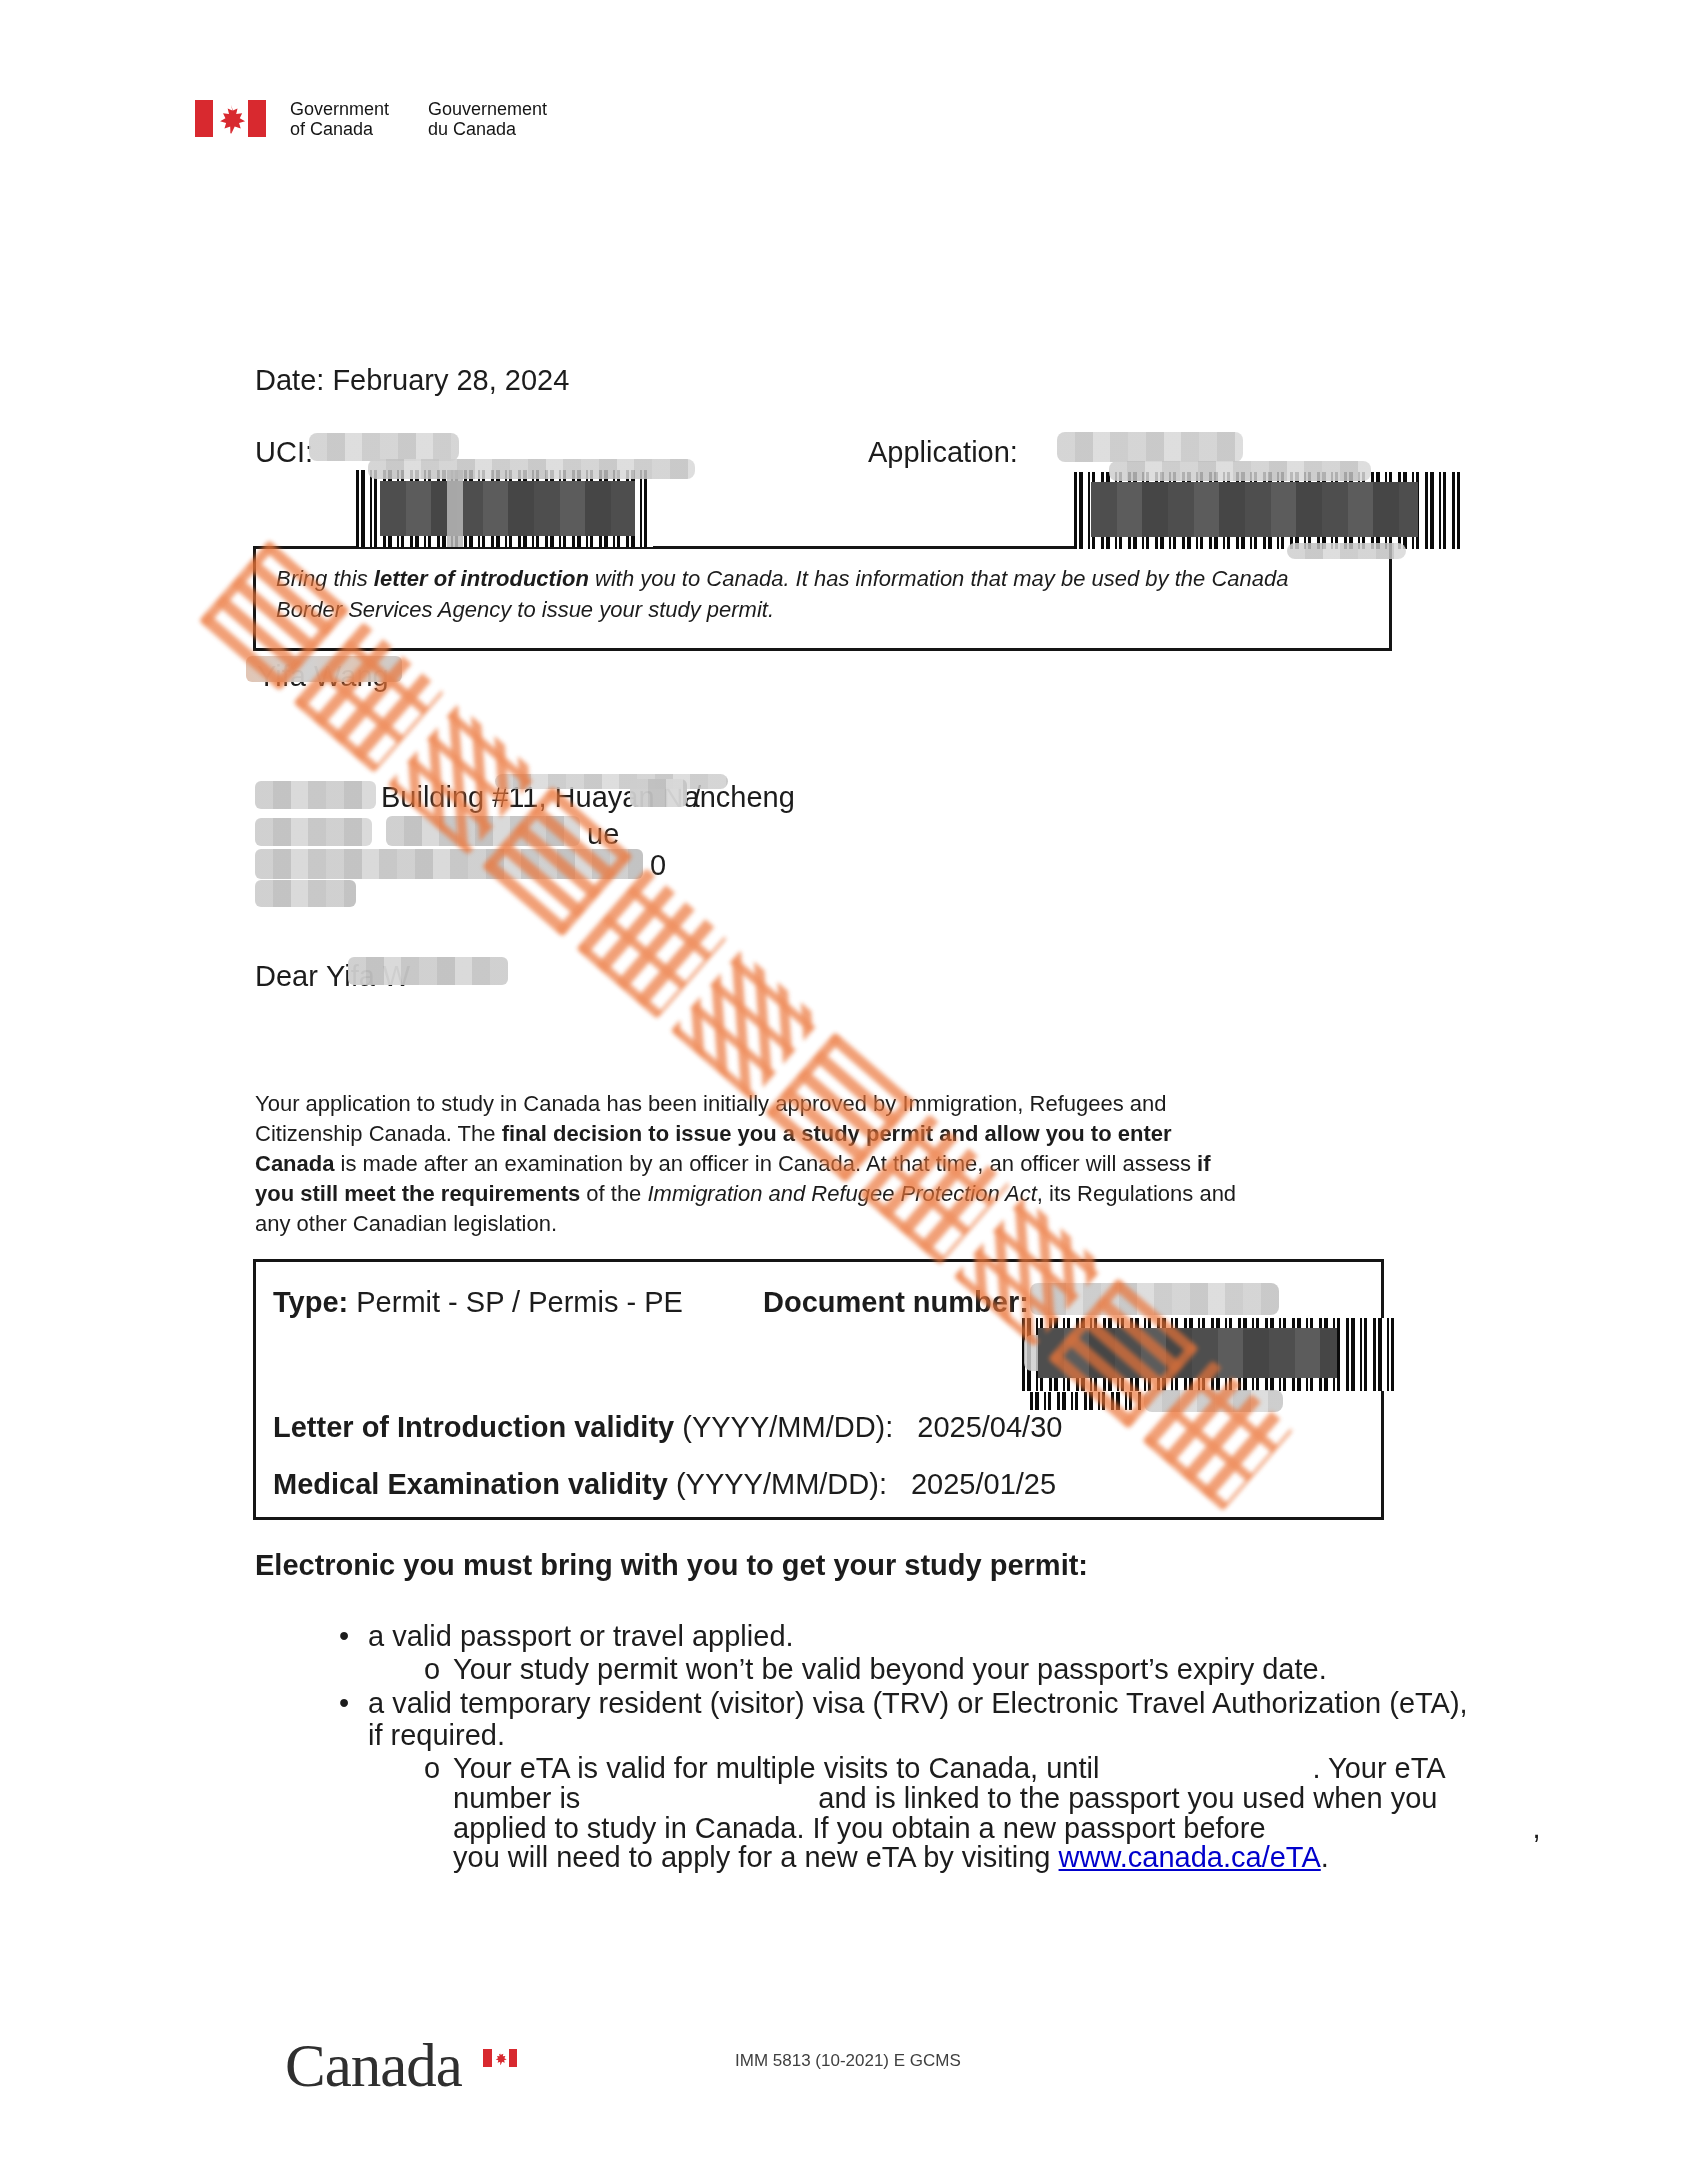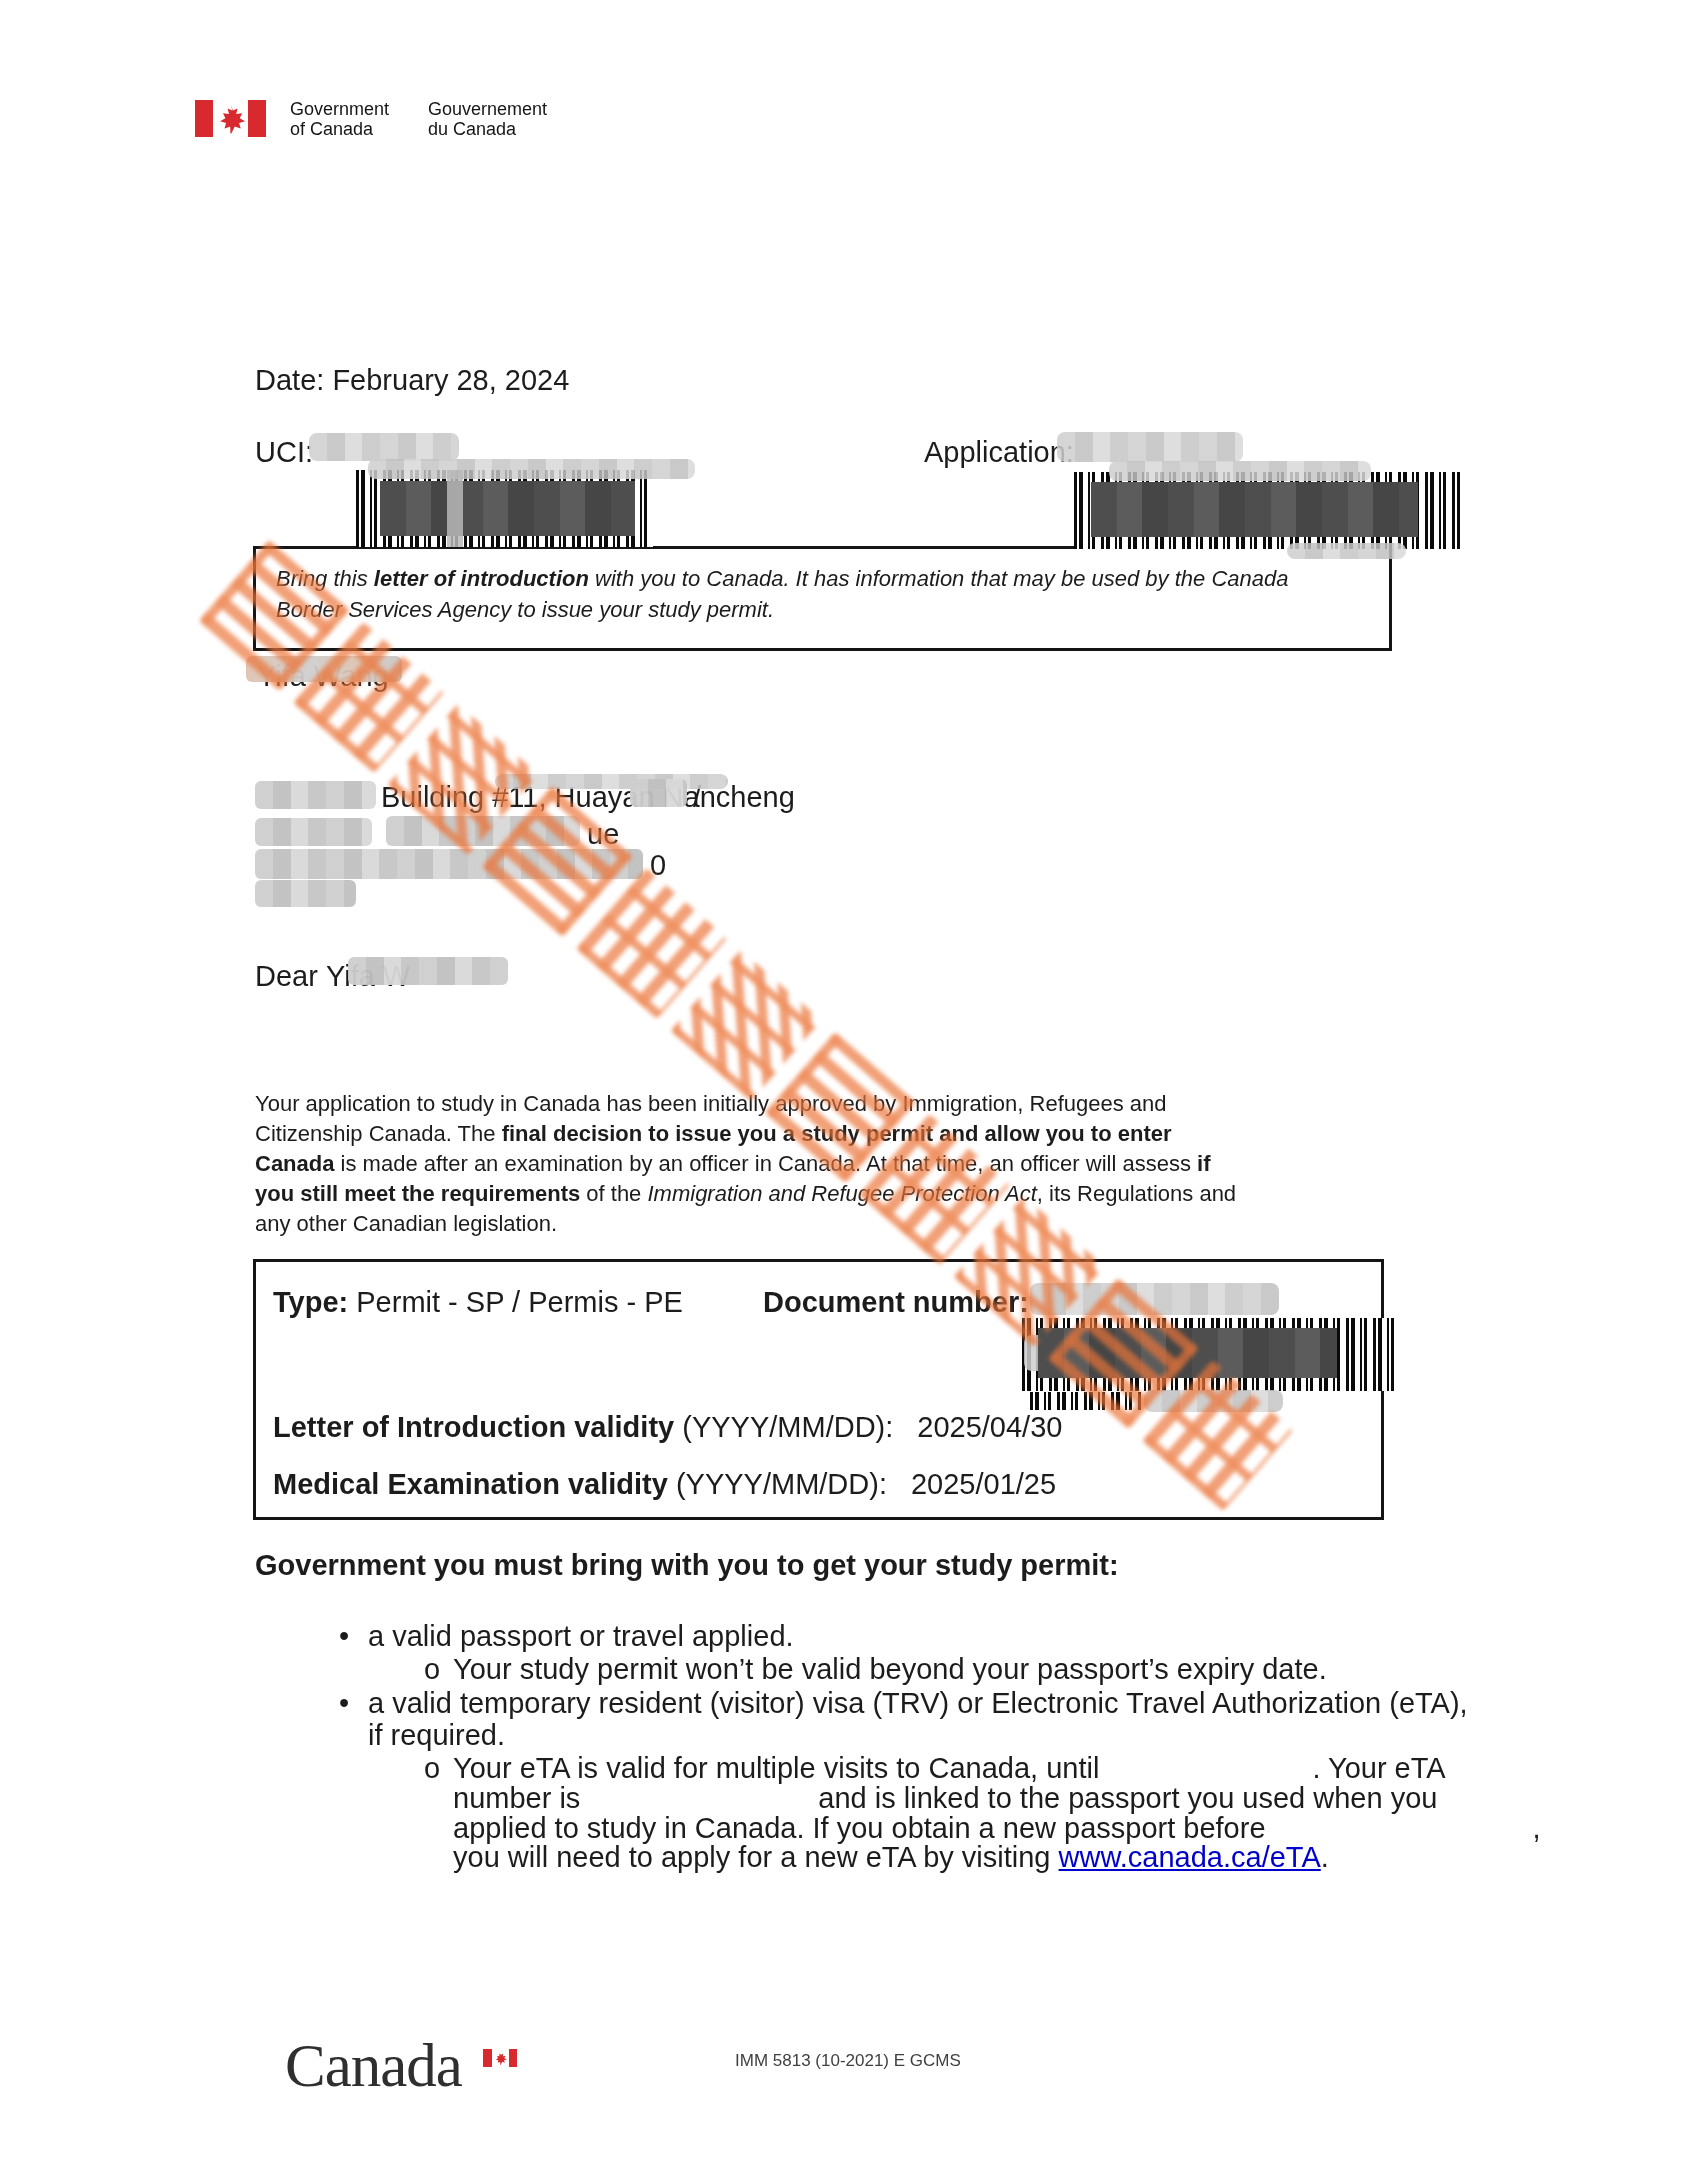--- a/index.html
+++ b/index.html
@@ -71,21 +71,21 @@
   <div class="govtext" style="left:290px;top:99px;white-space:pre-line;">Government
 of Canada</div>
   <div class="govtext" style="left:428px;top:99px;white-space:pre-line;">Gouvernement
 du Canada</div>
 
   <div class="t" style="left:255px;top:365px;"><span>Date:</span>&nbsp;<span>February 28, 2024</span></div>
 
   <div class="t" style="left:255px;top:437px;">UCI:</div>
   <div class="blob light" style="left:309px;top:433px;width:150px;height:28px;"></div>
 
-  <div class="t" style="left:924px;top:437px;">Application:</div>
+  <div class="t" style="left:868px;top:437px;">Application:</div>
   <div class="blob light" style="left:1057px;top:432px;width:186px;height:30px;"></div>
 
   <div class="barcode" style="left:356px;top:470px;width:297px;height:77px;"></div>
   <div class="bar-redact" style="left:380px;top:481px;width:255px;height:55px;"></div>
   <div class="blob light" style="left:368px;top:459px;width:327px;height:20px;"></div>
   <div class="bar-strip" style="left:447px;top:470px;width:16px;height:77px;"></div>
 
   <div class="barcode" style="left:1074px;top:472px;width:386px;height:77px;"></div>
   <div class="bar-redact" style="left:1091px;top:482px;width:327px;height:55px;"></div>
   <div class="blob light" style="left:1109px;top:461px;width:262px;height:20px;"></div>
@@ -127,21 +127,21 @@
   <div class="barcode" style="left:1022px;top:1318px;width:376px;height:73px;"></div>
   <div class="bar-redact" style="left:1038px;top:1328px;width:299px;height:50px;"></div>
   <div class="blob light" style="left:1024px;top:1335px;width:38px;height:36px;"></div>
   <div class="barcode" style="left:1030px;top:1392px;width:111px;height:18px;"></div>
   <div class="blob light" style="left:1144px;top:1390px;width:139px;height:22px;"></div>
 
   <div class="t" style="left:273px;top:1412px;"><span class="b">Letter of Introduction validity</span>&nbsp;<span>(YYYY/MM/DD):</span><span style="margin-left:24px;">2025/04/30</span></div>
 
   <div class="t" style="left:273px;top:1469px;"><span class="b">Medical Examination validity</span>&nbsp;<span>(YYYY/MM/DD):</span><span style="margin-left:24px;">2025/01/25</span></div>
 
-  <div class="t b" style="left:255px;top:1550px;">Government you must bring with you to get your study permit:</div>
+  <div class="t b" style="left:255px;top:1550px;">Electronic you must bring with you to get your study permit:</div>
 
   <div class="t" style="left:339px;top:1621px;">•</div>
   <div class="t" style="left:368px;top:1621px;">a valid passport or travel applied.</div>
 
   <div class="t" style="left:424px;top:1654px;">o</div>
   <div class="t" style="left:453px;top:1654px;">Your study permit won’t be valid beyond your passport’s expiry date.</div>
 
   <div class="t" style="left:339px;top:1688px;">•</div>
   <div class="t" style="left:368px;top:1688px;">a valid temporary resident (visitor) visa (TRV) or Electronic Travel Authorization (eTA),</div>
   <div class="t" style="left:368px;top:1720px;">if required.</div>

